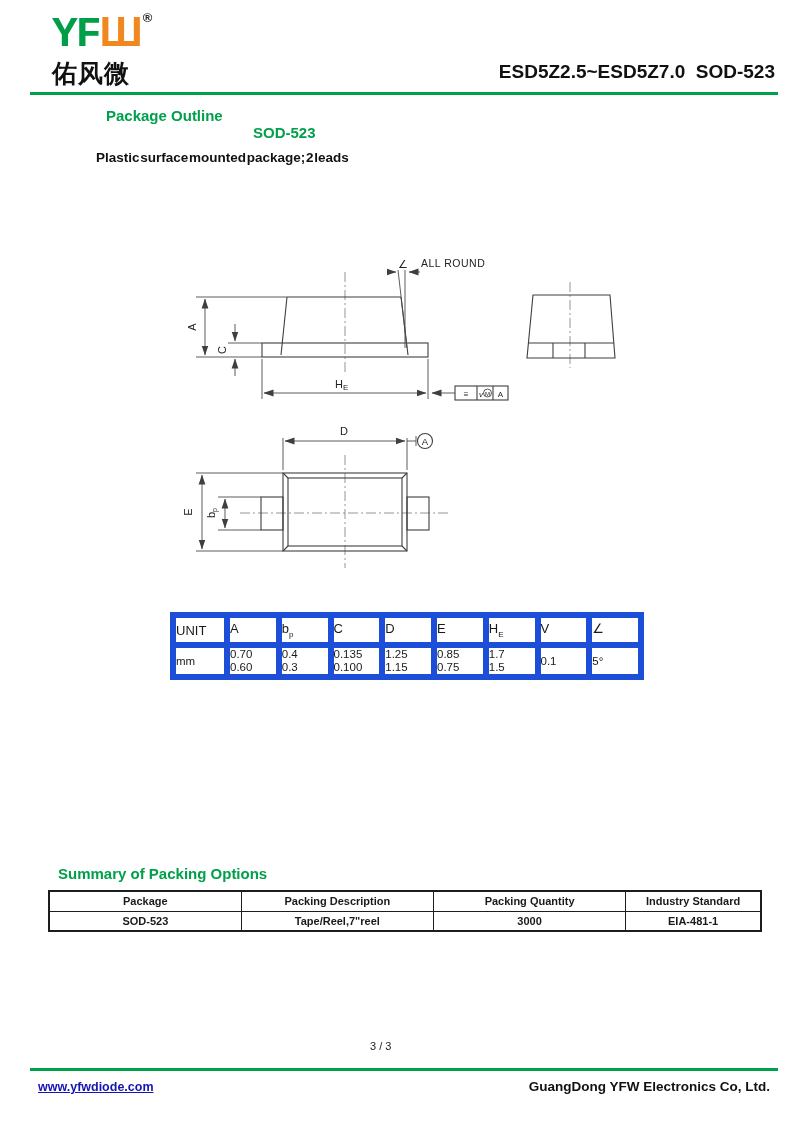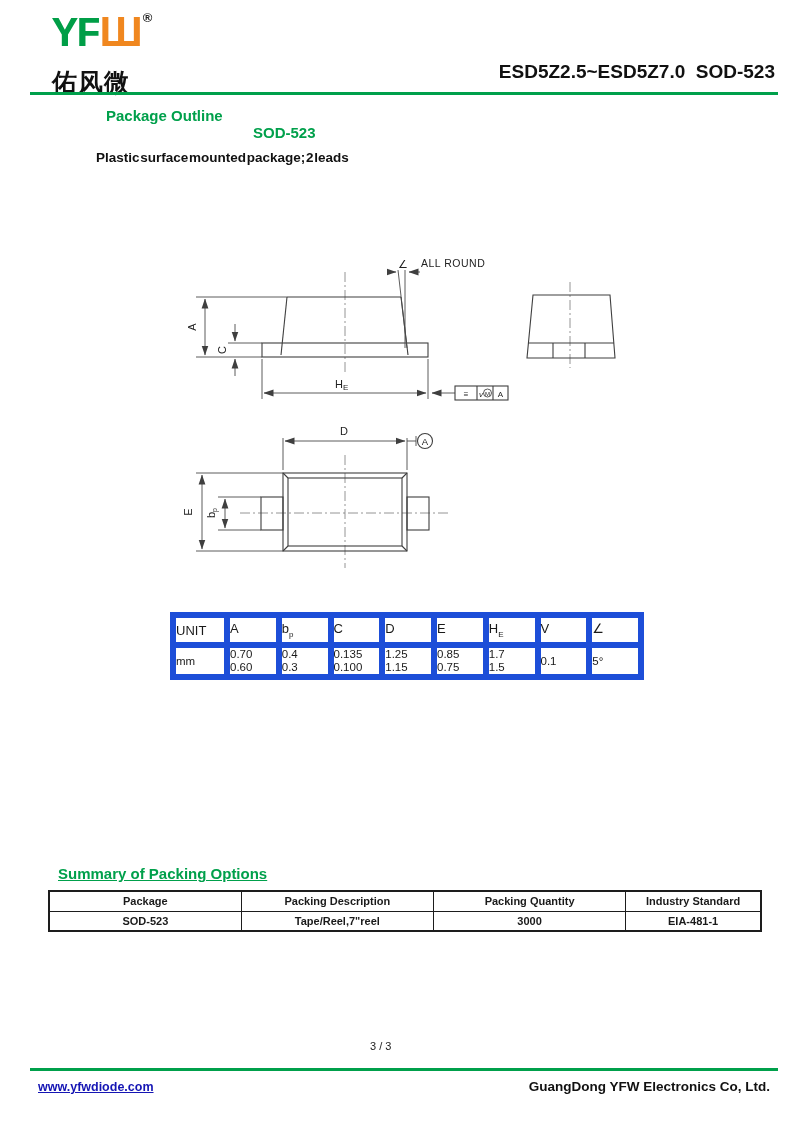--- a/index.html
+++ b/index.html
@@ -5,21 +5,21 @@
   * { margin:0; padding:0; box-sizing:border-box; }
   html,body { width:800px; height:1130px; background:#ffffff; font-family:"Liberation Sans", sans-serif; color:#1a1a1a; position:relative; overflow:hidden; }
   .abs { position:absolute; }
 
   
   .logo { left:52px; top:10px; line-height:1; }
   .logo-latin { font-weight:bold; font-size:43px; letter-spacing:-2px; }
   .logo-yf { color:#009e47;font-family:Liberation Mono, monospace; }
   .logo-w { color:#f0871f; }
   .logo-reg { font-size:13px; color:#222; font-weight:bold; position:relative; top:-24px; left:2px; }
-  .logo-cjk { font-size:25px; font-weight:bold; letter-spacing:1px; margin-top:14px; color:#111; }
+  .logo-cjk { font-size:25px; font-weight:bold; letter-spacing:1px; margin-top:5px; color:#111; }
   .doc-title { right:25px; top:61px; font-size:19px; font-weight:bold; white-space:pre; color:#111; }
   .rule-green { left:30px; width:748px; height:3px; background:#00a04b; }
   .rule-top { top:92px; }
   .rule-bottom { top:1068px; }
 
   
   .h-green { color:#00a04b; font-size:15px; font-weight:bold; }
   .outline-heading { left:60px; top:107px;margin-left:46px; }
   .outline-pkg { left:253px; top:124px; }
   .outline-desc { left:60px; top:150px; font-size:13.5px; font-weight:bold; word-spacing:-3px; color:#111;margin-left:36px; }
@@ -35,21 +35,21 @@
   
   .dim-table { left:170px; top:612px; border-collapse:collapse; table-layout:fixed; width:474px; }
   .dim-table td { border:6px solid #1d4ed8; vertical-align:middle; }
   .dim-table { border:2px solid #1d1d1d; }
   .dim-table .hrow td { height:30px; font-size:13px; color:#1a1a1a; }
   .dim-table .vrow td { height:30px; font-size:11.5px; }
   .dim-table sub { font-size:8px; }
   .vline { display:block; line-height:13px; }
 
   
-  .packing-heading { left:58px; top:865px;text-decoration:underline; }
+  .packing-heading { left:58px; top:865px; }
   .pack-table { left:48px; top:890px; border-collapse:collapse; table-layout:fixed; width:714px; border:2px solid #1d1d1d; }
   .pack-table td { border:1px solid #1d1d1d; text-align:center; vertical-align:middle; font-size:11px; font-weight:bold; height:20px; }
 
   
   .footer-link { left:38px; top:1080px; font-size:12.5px; font-weight:bold; color:#1515b4; text-decoration:underline; }
   .footer-page { left:370px; top:1040px; width:60px; text-align:left; font-size:11px; color:#222; }
   .footer-company { right:30px; top:1079px; font-size:13.5px; font-weight:bold; color:#111; }
 </style>
 </head>
 <body>

